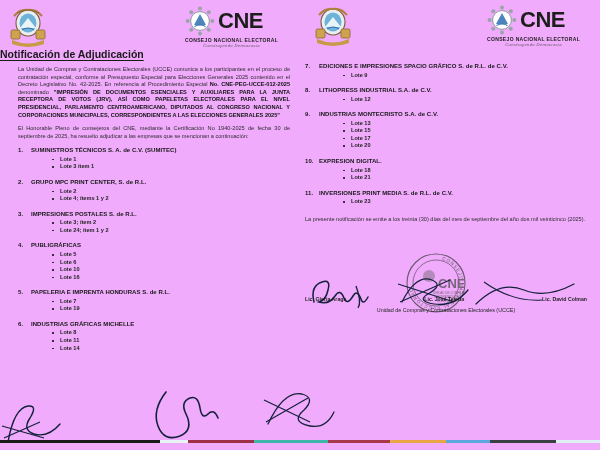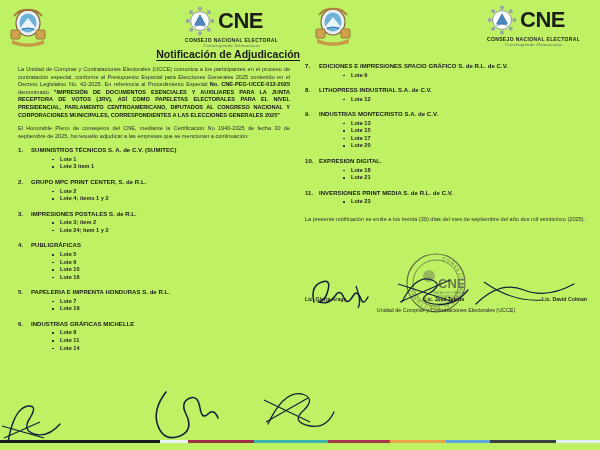--- a/index.html
+++ b/index.html
@@ -3,39 +3,39 @@
 <meta charset="utf-8">
 <style>
   html,body{margin:0;padding:0;}
   body{
     width:600px;height:450px;overflow:hidden;
     background:#ffffff;
     font-family:"Liberation Sans", sans-serif;
     color:#2b2b2b;
     position:relative;
   }
-  .page{position:absolute;inset:0;background:#bef264;}
+  .page{position:absolute;inset:0;background:#f0abfc;}
 
   
   .header{position:absolute;top:2px;left:0;width:600px;height:48px;}
   .arms{position:absolute;width:40px;height:42px;}
   .arms.left{left:8px;top:4px;}
   .arms.mid{left:313px;top:3px;}
   .cne-logo{position:absolute;height:42px;}
   .cne-logo.center{left:185px;top:4px;}
   .cne-logo.right{left:487px;top:3px;}
   .cne-row{display:flex;align-items:center;gap:3px;}
   .cne-mark{width:30px;height:30px;}
   .cne-word{font-size:22px;font-weight:bold;letter-spacing:-0.5px;color:#1d1d1b;line-height:22px;}
   .cne-sub1{font-size:5.0px;font-weight:bold;letter-spacing:0.35px;color:#1d1d1b;text-align:center;margin-top:1px;}
   .cne-sub2{font-size:4.2px;letter-spacing:0.3px;color:#5a5a5a;text-align:center;font-style:italic;}
 
   
   .title{
-    position:absolute;top:48px;left:0;width:300px;text-align:right;
+    position:absolute;top:48px;left:0;width:300px;text-align:left;
     font-size:10.5px;font-weight:bold;color:#1a1a1a;
     text-decoration:underline;text-underline-offset:2px;
   }
 
   
   .colL{position:absolute;left:18px;top:66px;width:272px;}
   .colR{position:absolute;left:305px;top:62px;width:282px;}
 
   p.para{
     font-size:5.6px;line-height:7.6px;text-align:justify;

